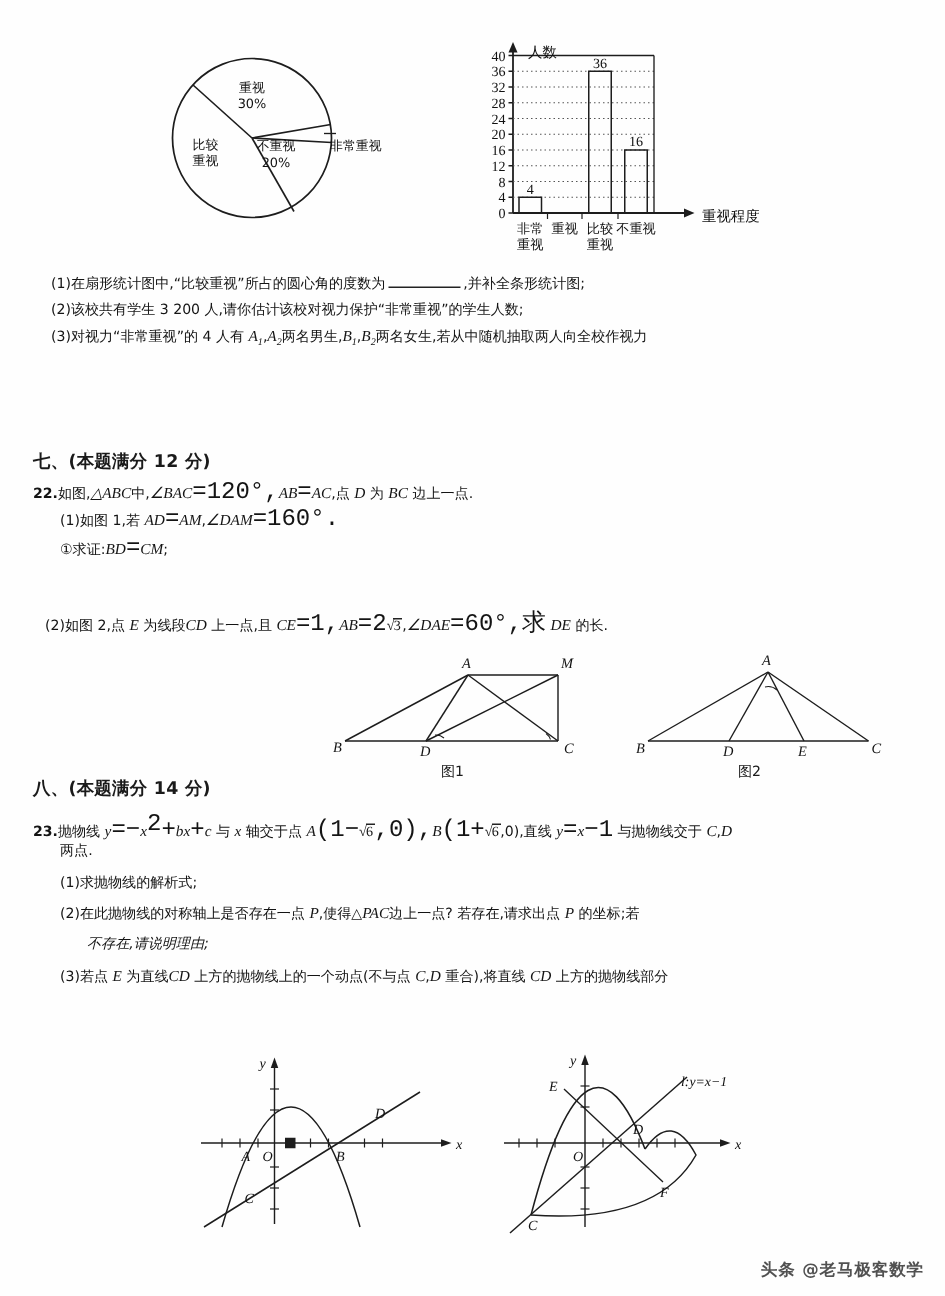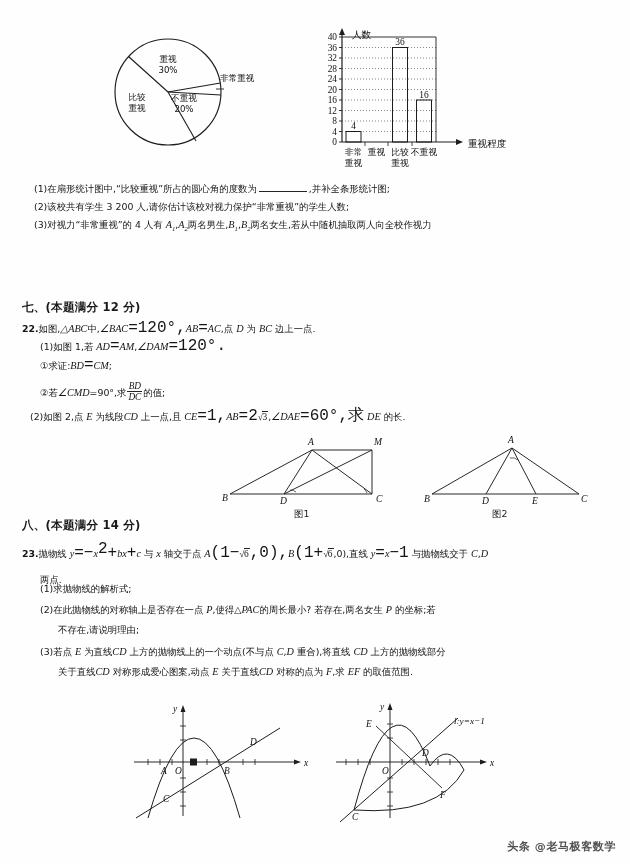--- a/index.html
+++ b/index.html
@@ -165,21 +165,21 @@
         <line x1="56" y1="56" x2="84" y2="105" stroke="#1d1d1d" stroke-width="1.1"></line>
 
         <line x1="104" y1="53" x2="122" y2="53" stroke="#1d1d1d" stroke-width="0.9"></line>
       </svg>
 
       <div class="pie-label" style="left:30px; top:18px; width:52px;">
         <span>重视</span><br>
         <span>30%</span>
       </div>
 
-      <div class="pie-label" style="left:108px; top:37px; text-align:center;">
+      <div class="pie-label" style="left:108px; top:57px; text-align:center;">
         <span>非常重视</span>
       </div>
 
       <div class="pie-label" style="left:52px; top:57px; width:40px;">
         <span>不重视</span><br>
         <span>20%</span>
       </div>
 
       <div class="pie-label" style="left:6px; top:56px; width:38px;">
         <span>比较</span><br>
@@ -285,30 +285,27 @@
   </div>
 
 
   <div class="sec-head" style="left:22px; top:300px;">七、(本题满分 12 分)</div>
 
   <div class="qline" style="left:22px; top:322px;">
     <span class="bold">22.</span><span>如图,</span><span class="it">△ABC</span><span>中,</span><span class="it">∠BAC</span><span class="rm">=120°,</span><span class="it">AB</span><span class="rm">=</span><span class="it">AC</span><span>,点</span> <span class="it">D</span> <span>为</span> <span class="it">BC</span> <span>边上一点.</span>
   </div>
 
   <div class="qline" style="left:40px; top:340px;">
-    <span>(1)如图 1,若</span> <span class="it">AD</span><span class="rm">=</span><span class="it">AM</span><span>,</span><span class="it">∠DAM</span><span class="rm">=120°.</span>
+    <span>(1)如图 1,若</span> <span class="it">AD</span><span class="rm">=</span><span class="it">AM</span><span>,</span><span class="it">∠DAM</span><span class="rm">=160°.</span>
   </div>
 
   <div class="qline" style="left:40px; top:359px;">
     <span>①求证:</span><span class="it">BD</span><span class="rm">=</span><span class="it">CM</span><span>;</span>
   </div>
 
-  <div class="qline" style="left:40px; top:381px;">
-    <span>②若</span><span class="it">∠CMD</span><span>=90°,求</span><span class="frac"><span class="num">BD</span><span class="den">DC</span></span><span>的值;</span>
-  </div>
 
   <div class="qline" style="left:30px; top:410px;">
     <span>(2)如图 2,点</span> <span class="it">E</span> <span>为线段</span><span class="it">CD</span> <span>上一点,且</span> <span class="it">CE</span><span class="rm">=1,</span><span class="it">AB</span><span class="rm">=2</span><span class="rad">√<span class="bar">3</span></span><span>,</span><span class="it">∠DAE</span><span class="rm">=60°,求</span> <span class="it">DE</span> <span>的长.</span>
   </div>
 
   <div class="geo" style="left:222px; top:432px;">
     <svg width="180" height="72" viewBox="0 0 180 72">
 
       <g stroke="#1d1d1d" stroke-width="0.95" fill="none">
         <line x1="8" y1="62" x2="150" y2="62"></line>
@@ -354,37 +351,34 @@
     </svg>
     <div class="fig-caption" style="left:68px; top:76px;">图2</div>
   </div>
 
   <div class="sec-head" style="left:22px; top:518px;">八、(本题满分 14 分)</div>
 
   <div class="qline" style="left:22px; top:543px;">
     <span class="bold">23.</span><span>抛物线</span> <span class="it">y</span><span class="rm">=−</span><span class="it">x</span><sup class="rm">2</sup><span class="rm">+</span><span class="it">bx</span><span class="rm">+</span><span class="it">c</span> <span>与</span> <span class="it">x</span> <span>轴交于点</span> <span class="it">A</span><span class="rm">(1−</span><span class="rad">√<span class="bar">6</span></span><span class="rm">,0),</span><span class="it">B</span><span class="rm">(1+</span><span class="rad">√<span class="bar">6</span></span><span>,0),直线</span> <span class="it">y</span><span class="rm">=</span><span class="it">x</span><span class="rm">−1</span> <span>与抛物线交于</span> <span class="it">C</span><span>,</span><span class="it">D</span>
   </div>
 
-  <div class="qline" style="left:40px; top:573px;">两点.</div>
+  <div class="qline" style="left:40px; top:561px;">两点.</div>
 
   <div class="qline" style="left:40px; top:582px;">(1)求抛物线的解析式;</div>
 
   <div class="qline" style="left:40px; top:603px;">
-    <span>(2)在此抛物线的对称轴上是否存在一点</span> <span class="it">P</span><span>,使得△</span><span class="it">PAC</span><span>的周长最小? 若存在,两名女生</span> <span class="it">P</span> <span>的坐标;若</span>
-  </div>
-
-  <div class="qline" style="left:58px; top:623px;">不存在,请说明理由;</div>
+    <span>(2)在此抛物线的对称轴上是否存在一点</span> <span class="it">P</span><span>,使得△</span><span class="it">PAC</span><span>边上一点? 若存在,请求出点</span> <span class="it">P</span> <span>的坐标;若</span>
+  </div>
+
+  <div class="qline" style="left:58px; top:623px;font-style:italic;">不存在,请说明理由;</div>
 
   <div class="qline" style="left:40px; top:645px;">
     <span>(3)若点</span> <span class="it">E</span> <span>为直线</span><span class="it">CD</span> <span>上方的抛物线上的一个动点(不与点</span> <span class="it">C</span><span>,</span><span class="it">D</span> <span>重合),将直线</span> <span class="it">CD</span> <span>上方的抛物线部分</span>
   </div>
 
-  <div class="qline" style="left:58px; top:665px;">
-    <span>关于直线</span><span class="it">CD</span> <span>对称形成爱心图案,动点</span> <span class="it">E</span> <span>关于直线</span><span class="it">CD</span> <span>对称的点为</span> <span class="it">F</span><span>,求</span> <span class="it">EF</span> <span>的取值范围.</span>
-  </div>
 
   <div class="geo" style="left:128px; top:700px;">
     <svg width="190" height="120" viewBox="0 0 190 120">
 
       <line x1="6" y1="62" x2="168" y2="62" stroke="#1d1d1d" stroke-width="0.95"></line>
       <polygon points="173,62 166,59.5 166,64.5" fill="#1d1d1d"></polygon>
       <line x1="55" y1="116" x2="55" y2="10" stroke="#1d1d1d" stroke-width="0.95"></line>
       <polygon points="55,5 52.5,12 57.5,12" fill="#1d1d1d"></polygon>
 
       <g stroke="#1d1d1d" stroke-width="0.8">

